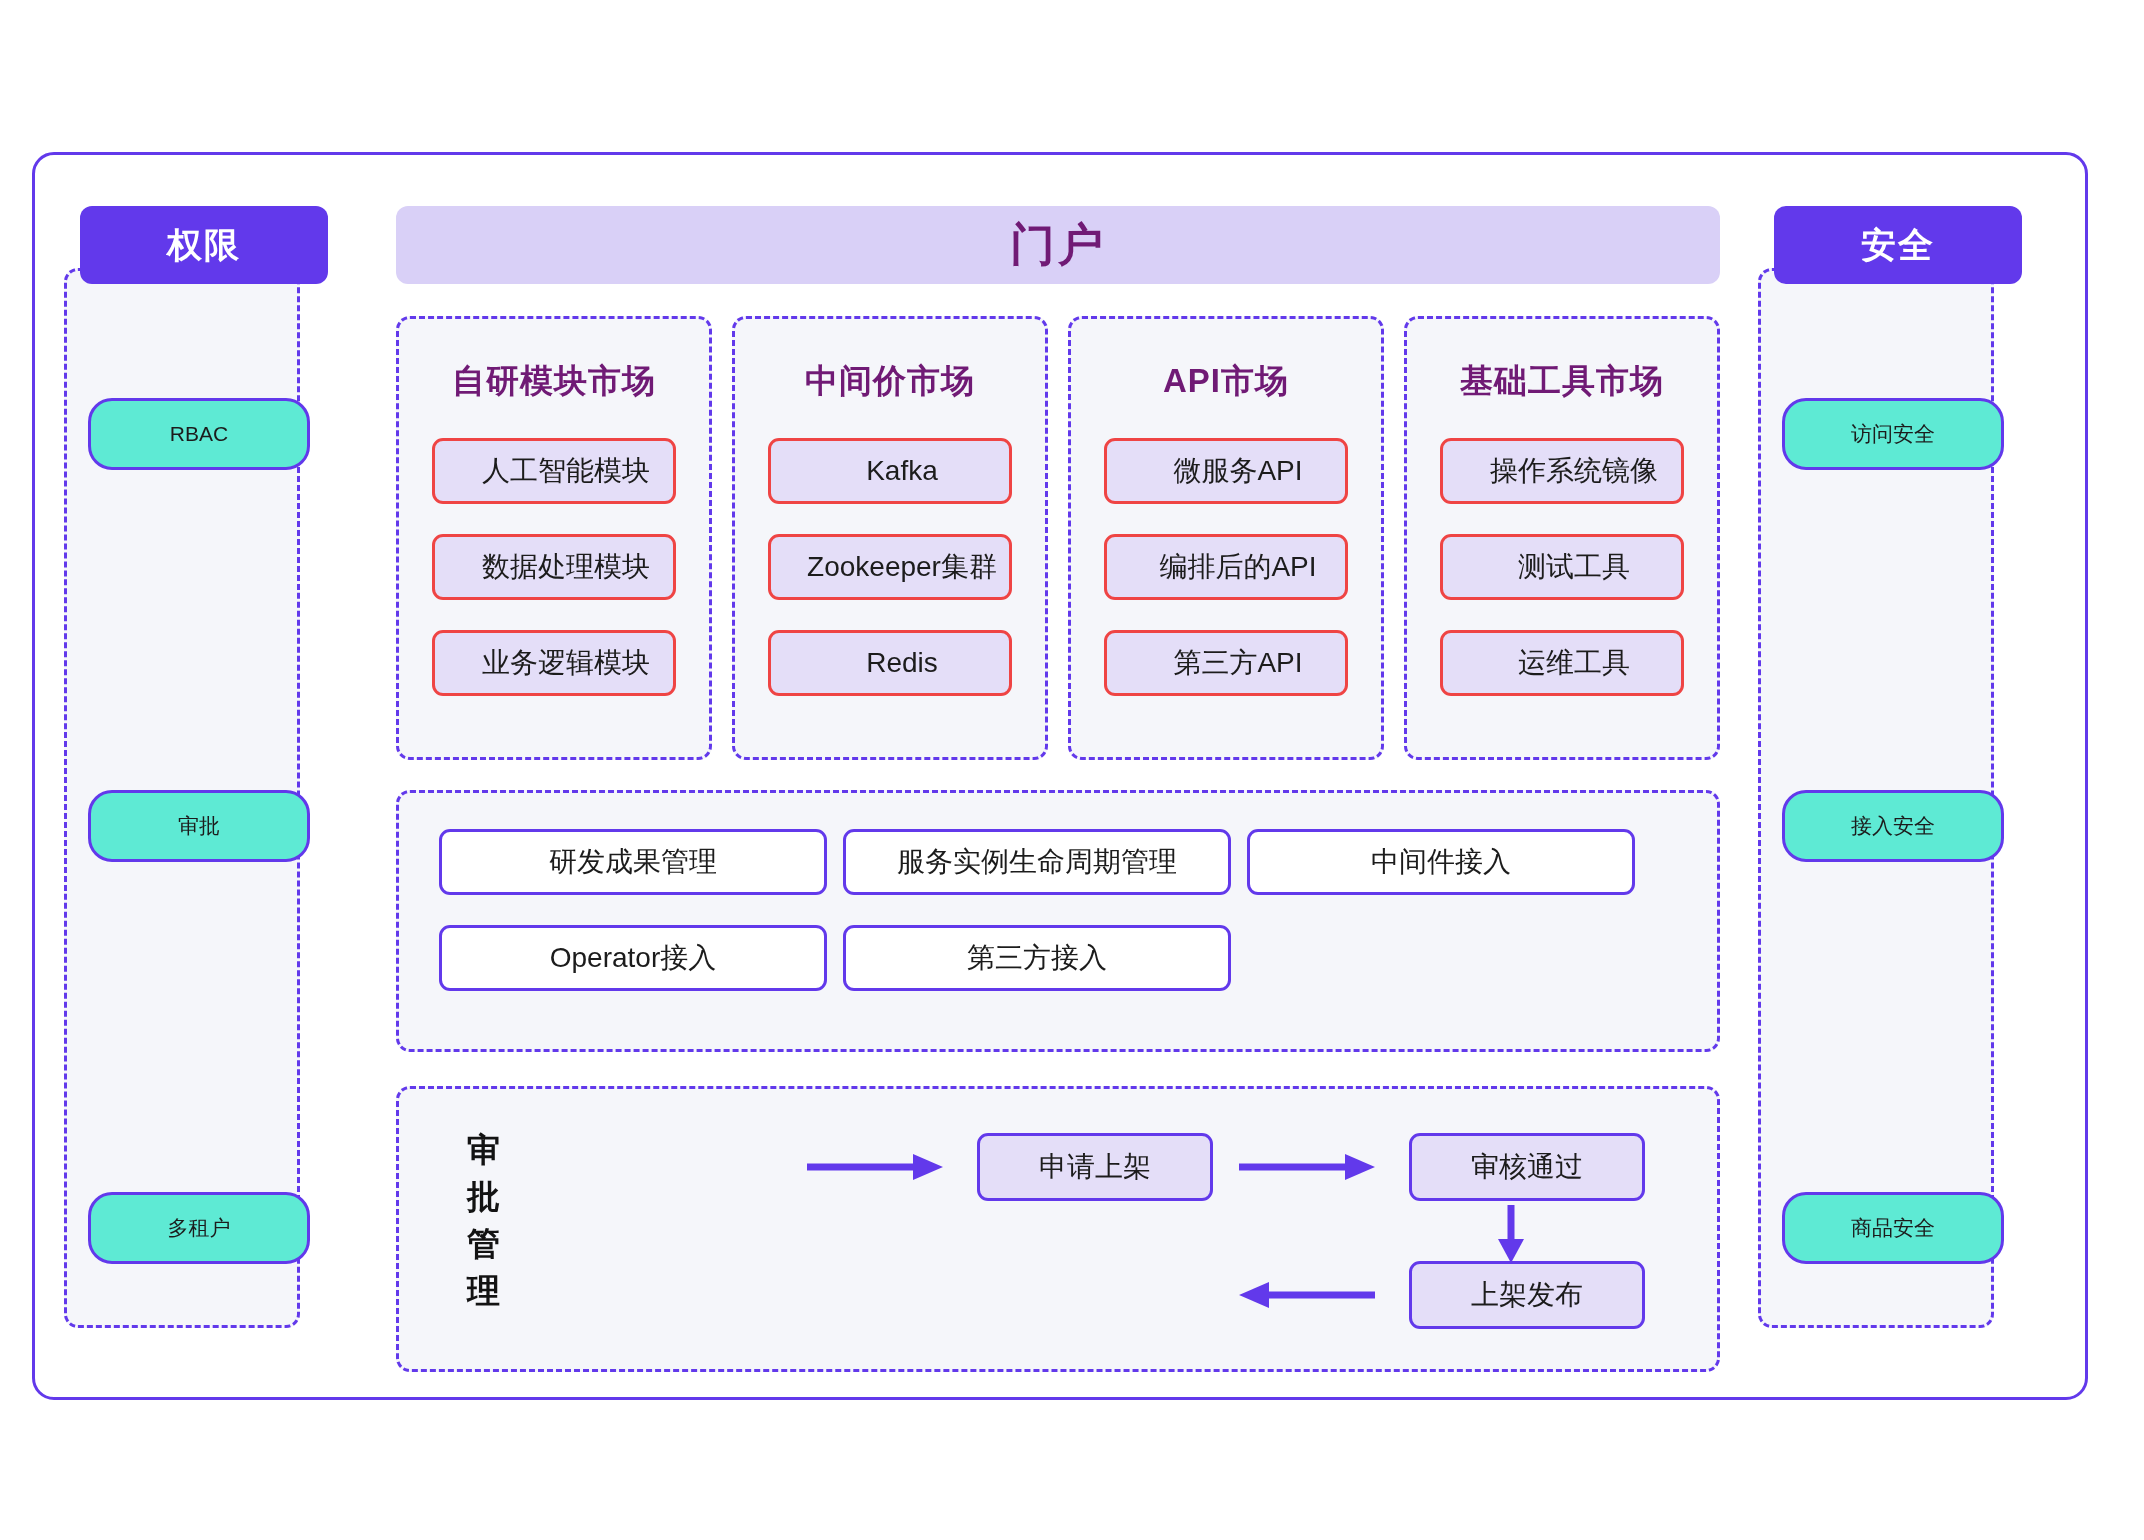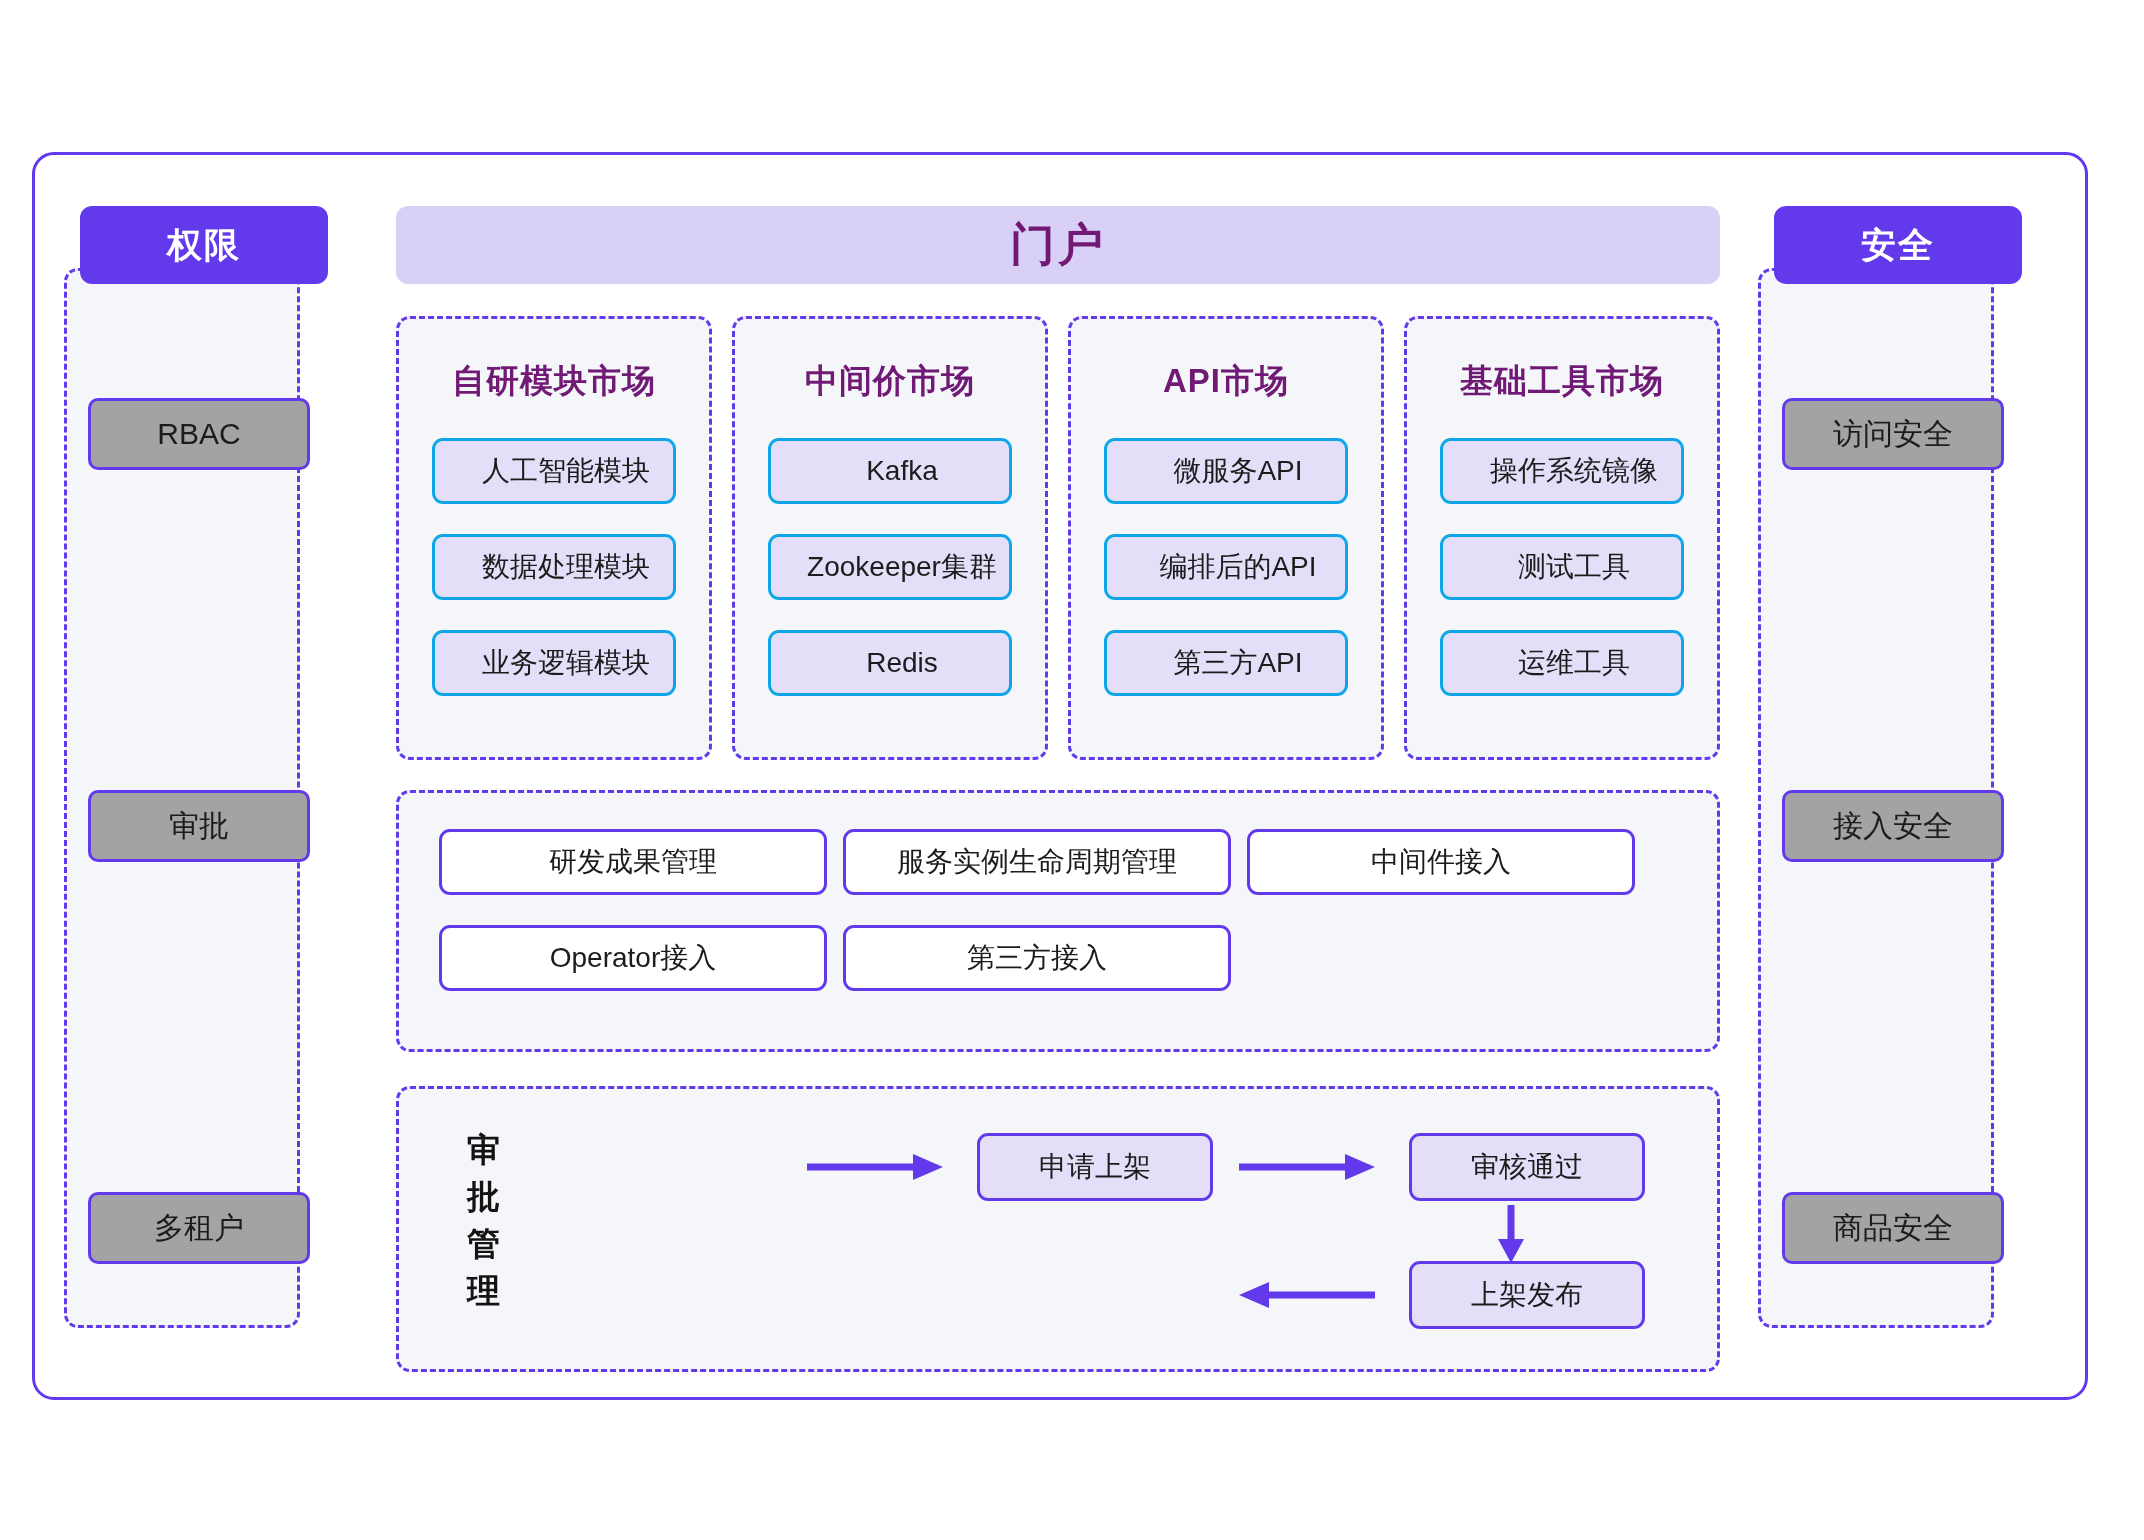--- a/index.html
+++ b/index.html
@@ -82,28 +82,28 @@
     height: 1060px;
     box-sizing: border-box;
     z-index: 3;
   }
 
   .side-item {
     position: absolute;
     left: 24px;
     width: 222px;
     height: 72px;
-    background: #a3a3a3;
+    background: #5eead4;
     border: 3px solid #6239EB;
-    border-radius: 10px;
-    box-sizing: border-box;
-    display: flex;
-    align-items: center;
-    justify-content: center;
-    font-size: 30px;
+    border-radius: 24px;
+    box-sizing: border-box;
+    display: flex;
+    align-items: center;
+    justify-content: center;
+    font-size: 21px;
     color: #1c1c1c;
   }
   .side-item.s0 { top: 130px; }
   .side-item.s1 { top: 522px; }
   .side-item.s2 { top: 924px; }
 
   
   .portal-header {
     position: absolute;
     left: 396px;
@@ -149,21 +149,21 @@
     color: #701a75;
     margin-bottom: 34px;
     letter-spacing: 1px;
   }
 
   .market-chip {
     width: 244px;
     height: 66px;
     margin: 0 auto 30px auto;
     background: #E4DEF8;
-    border: 3px solid #0ea5e9;
+    border: 3px solid #ef4444;
     border-radius: 11px;
     box-sizing: border-box;
     display: flex;
     align-items: center;
     justify-content: center;
     font-size: 28px;
     color: #1c1c1c;
     padding-left: 24px;
   }
 

